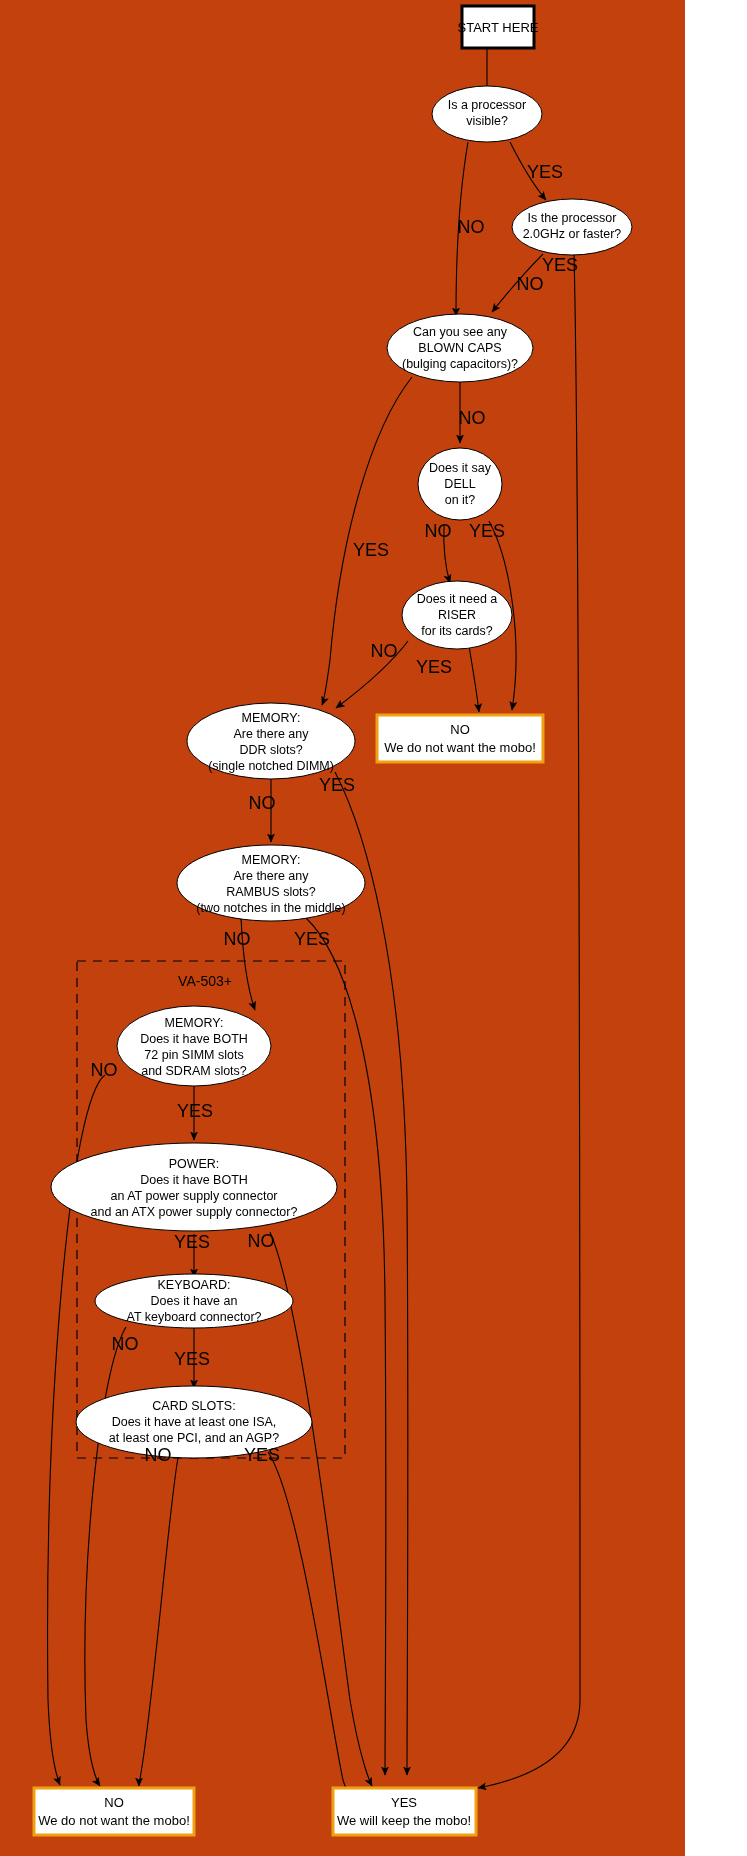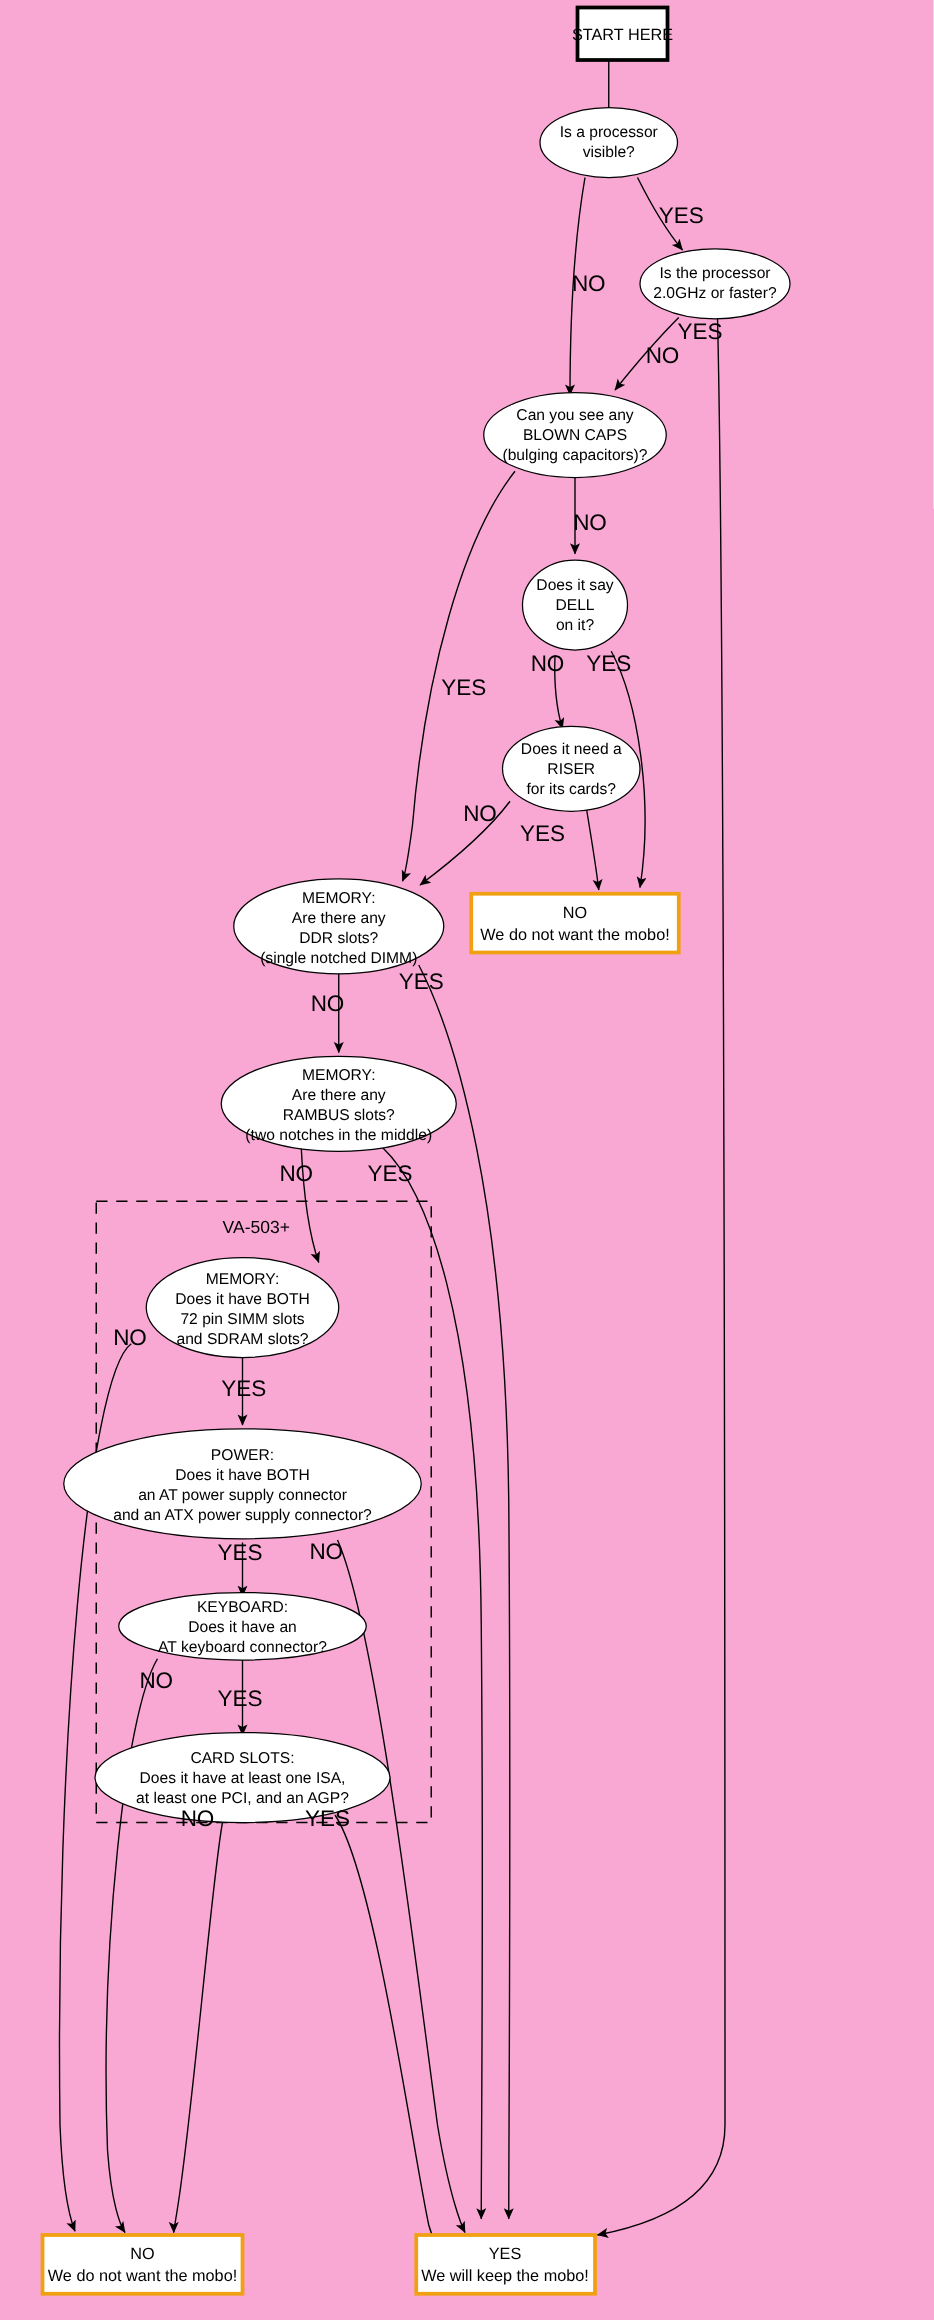--- a/index.html
+++ b/index.html
@@ -5,23 +5,23 @@
   html, body {
     margin: 0;
     padding: 0;
     background: #ffffff;
   }
   body {
     font-family: "Liberation Sans", sans-serif;
   }
   #canvas {
     position: relative;
-    width: 747px;
+    width: 685px;
     height: 1856px;
-    background: #f9a8d4;
+    background: #c2410c;
     overflow: hidden;
   }
   svg.layer {
     position: absolute;
     top: 0;
     left: 0;
     width: 747px;
     height: 1856px;
   }
   .node-text {

